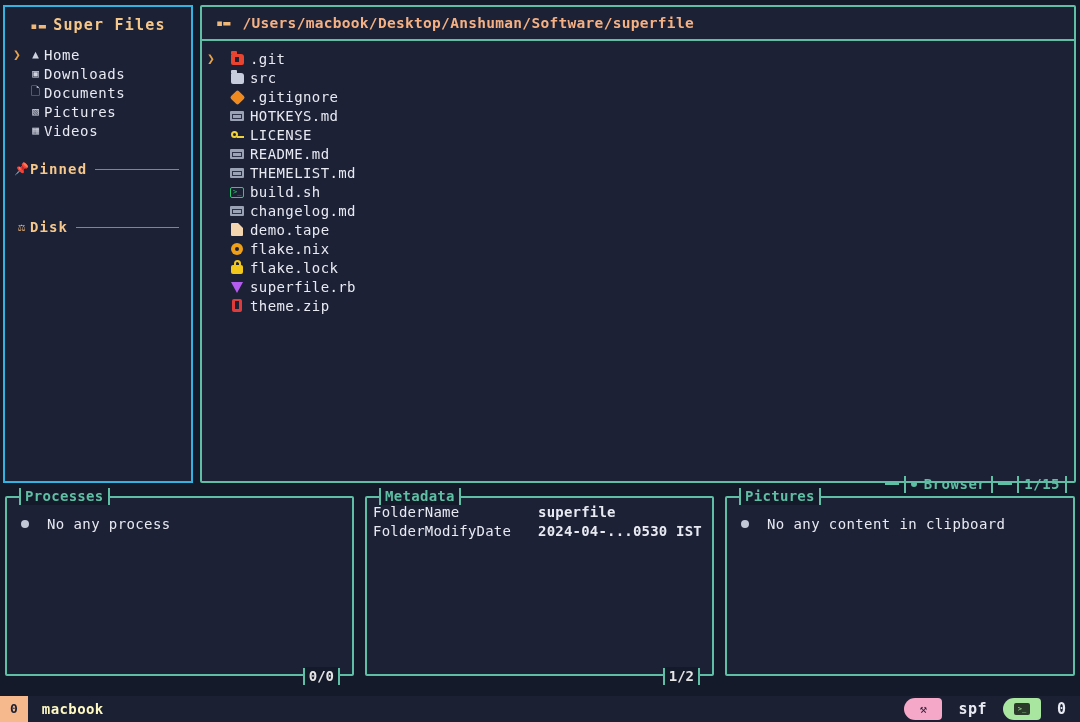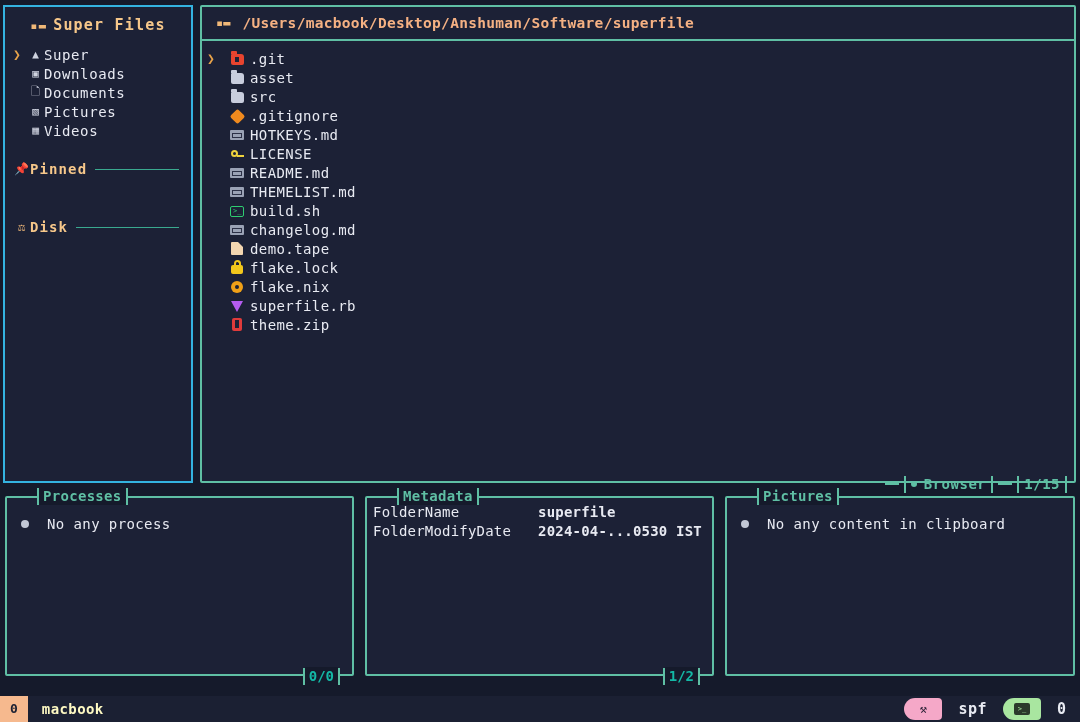--- a/index.html
+++ b/index.html
@@ -221,21 +221,21 @@
     border: 2px solid #5fbfa4;
     border-radius: 2px;
     background: #1c2136;
   }
   .panel.processes { left: 5px;  width: 349px; }
   .panel.metadata  { left: 365px; width: 349px; }
   .panel.clipboard { left: 725px; width: 350px; }
 
   .panel-title {
     position: absolute;
-    top: -11px; left: 32px;
+    top: -11px; left: 14px;
     background: #151a2b;
     color: #5fbfa4;
     font-size: 14px;
     font-weight: bold;
     padding: 0 4px;
     letter-spacing: .3px;
     line-height: 18px;
     height: 18px;
   }
   .panel-title::before, .panel-title::after {
@@ -243,21 +243,21 @@
     position:absolute; top: 1px;
     width: 2px; height: 17px; background: #5fbfa4;
   }
   .panel-title::before { left: -2px; }
   .panel-title::after  { right: -2px; }
 
   .panel-counter {
     position: absolute;
     bottom: -11px; right: 14px;
     background: #151a2b;
-    color: #14b8a6;
+    color: #e5e5e5;
     font-size: 14px;
     font-weight: bold;
     padding: 0 4px;
     line-height: 18px;
     height: 18px;
   }
   .panel-counter::before, .panel-counter::after {
     content:"";
     position:absolute; top: 1px;
     width: 2px; height: 17px; background: #5fbfa4;
@@ -339,21 +339,21 @@
 
     <div class="sidebar">
       <div class="sidebar-title">
         <span class="sb-ico">▪▬</span><span>Super Files</span>
       </div>
 
       <div class="sidebar-list">
         <div class="side-item">
           <span class="caret">❯</span>
           <span class="ico">▲</span>
-          <span class="lbl">Super</span>
+          <span class="lbl">Home</span>
         </div>
         <div class="side-item">
           <span class="caret"></span>
           <span class="ico">▣</span>
           <span class="lbl">Downloads</span>
         </div>
         <div class="side-item">
           <span class="caret"></span>
           <span class="ico">🗋</span>
           <span class="lbl">Documents</span>
@@ -390,25 +390,20 @@
       </div>
 
       <div class="file-list">
 
         <div class="file-row">
           <span class="caret">❯</span>
           <span class="ico"><i class="gi gitfolder"></i></span>
           <span class="name">.git</span>
         </div>
 
-        <div class="file-row">
-          <span class="caret"></span>
-          <span class="ico"><i class="gi folder"></i></span>
-          <span class="name">asset</span>
-        </div>
 
         <div class="file-row">
           <span class="caret"></span>
           <span class="ico"><i class="gi folder"></i></span>
           <span class="name">src</span>
         </div>
 
         <div class="file-row">
           <span class="caret"></span>
           <span class="ico"><i class="gi diamond"></i></span>
@@ -452,28 +447,28 @@
         </div>
 
         <div class="file-row">
           <span class="caret"></span>
           <span class="ico"><i class="gi tape"></i></span>
           <span class="name">demo.tape</span>
         </div>
 
         <div class="file-row">
           <span class="caret"></span>
+          <span class="ico"><i class="gi nix"></i></span>
+          <span class="name">flake.nix</span>
+        </div>
+
+        <div class="file-row">
+          <span class="caret"></span>
           <span class="ico"><i class="gi lock"></i></span>
           <span class="name">flake.lock</span>
-        </div>
-
-        <div class="file-row">
-          <span class="caret"></span>
-          <span class="ico"><i class="gi nix"></i></span>
-          <span class="name">flake.nix</span>
         </div>
 
         <div class="file-row">
           <span class="caret"></span>
           <span class="ico"><i class="gi ruby"></i></span>
           <span class="name">superfile.rb</span>
         </div>
 
         <div class="file-row">
           <span class="caret"></span>

